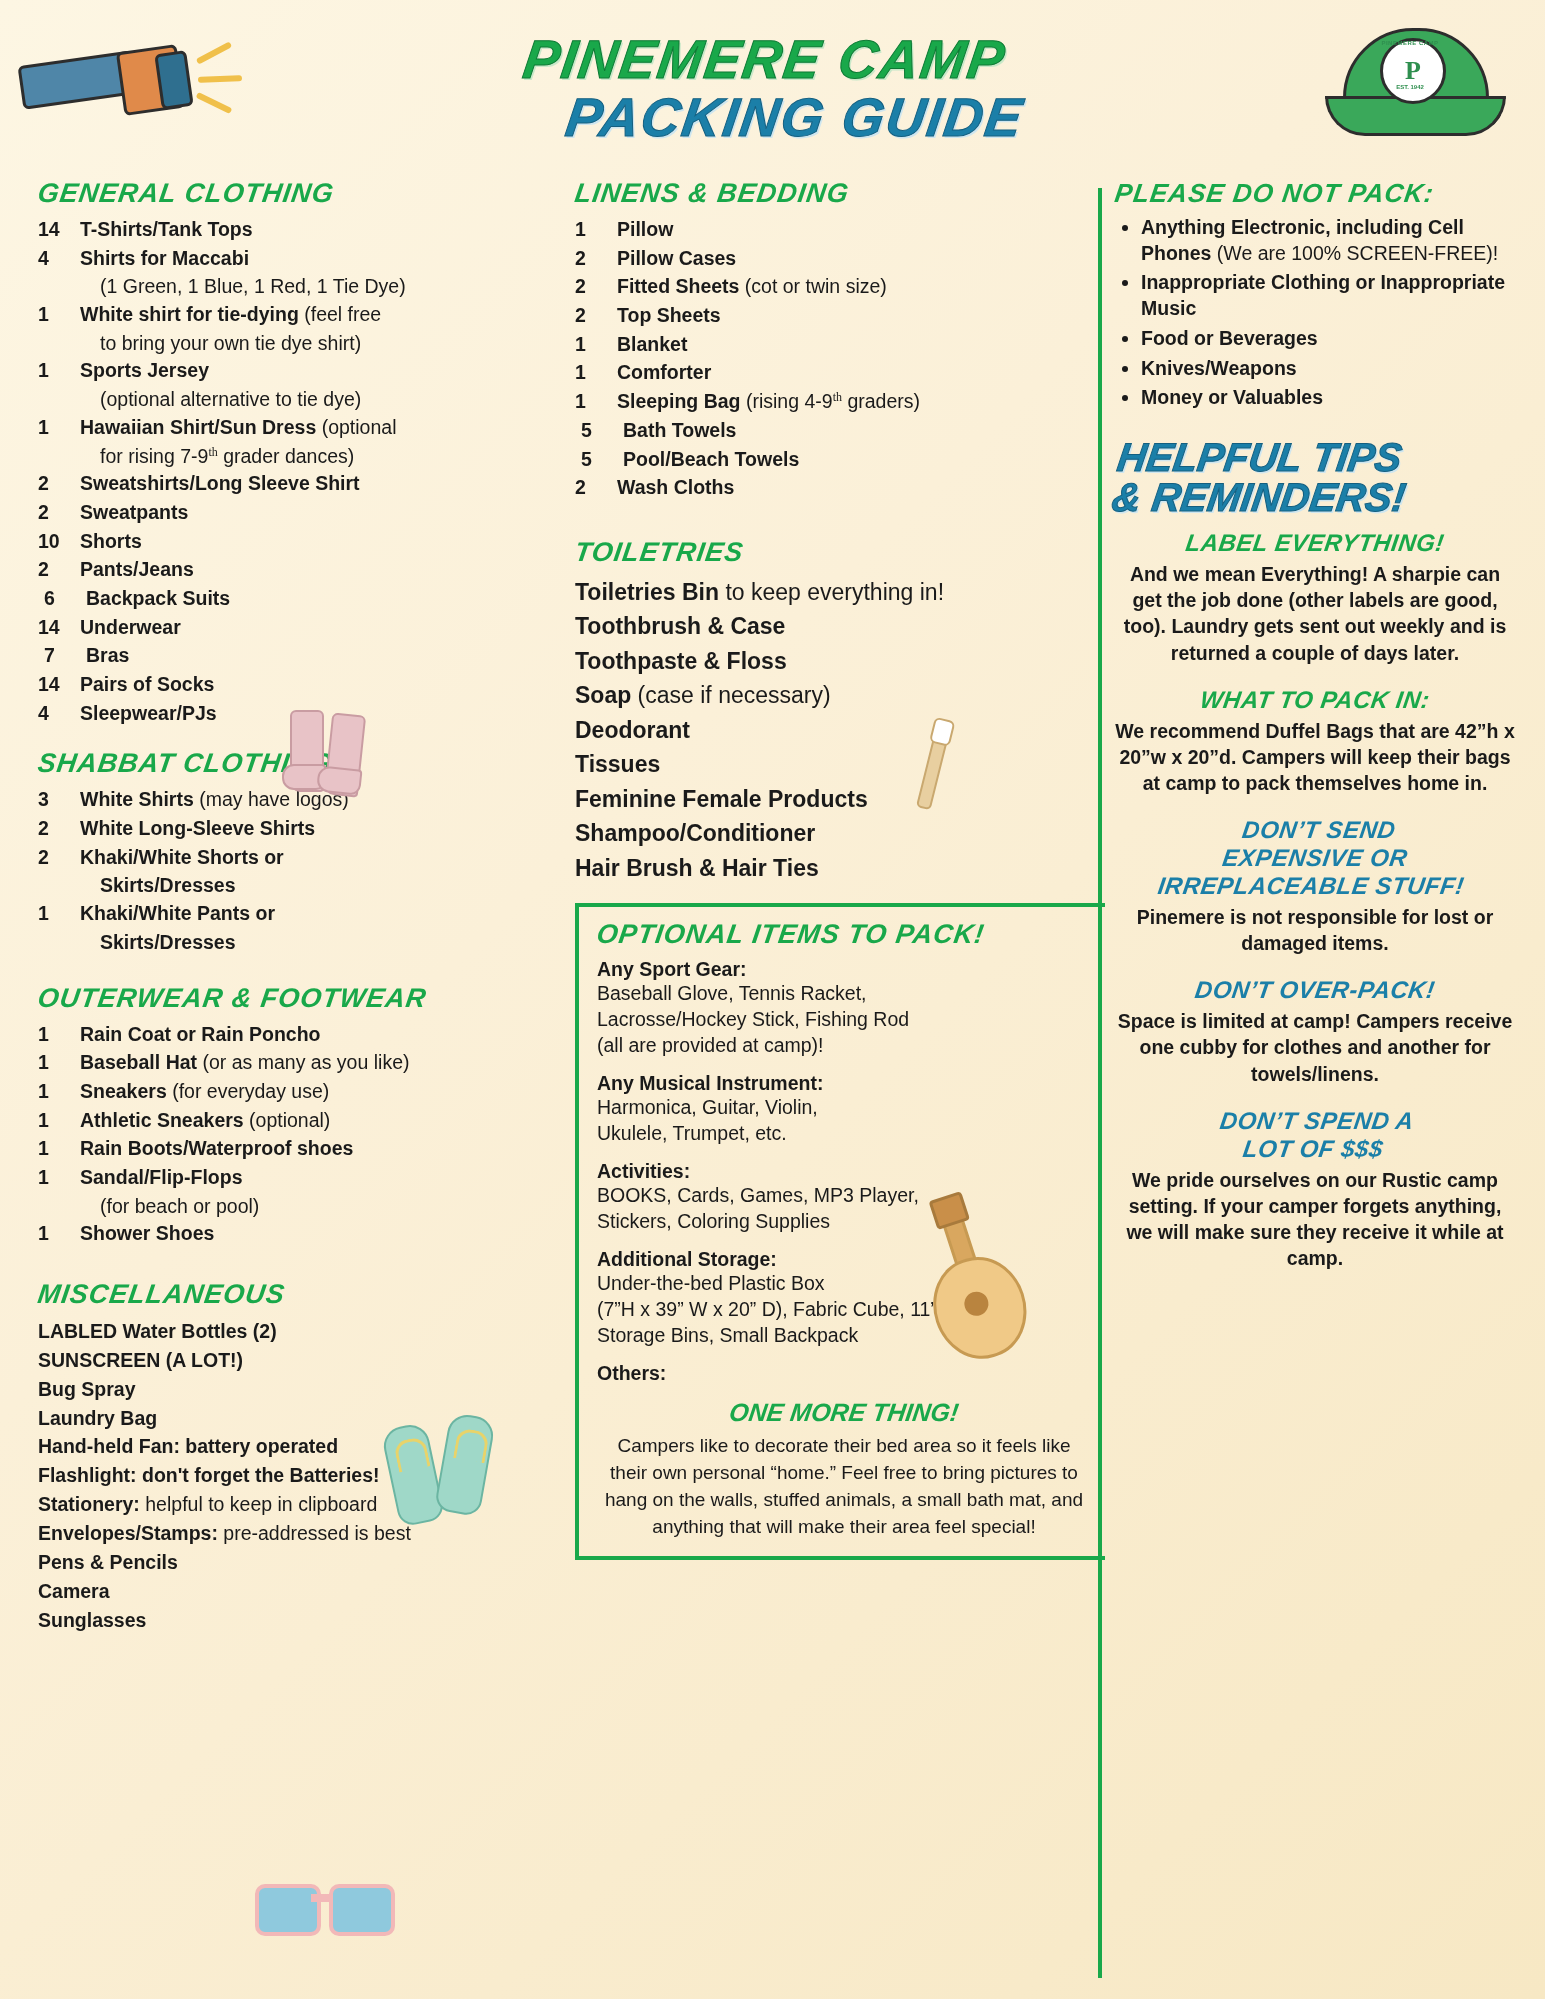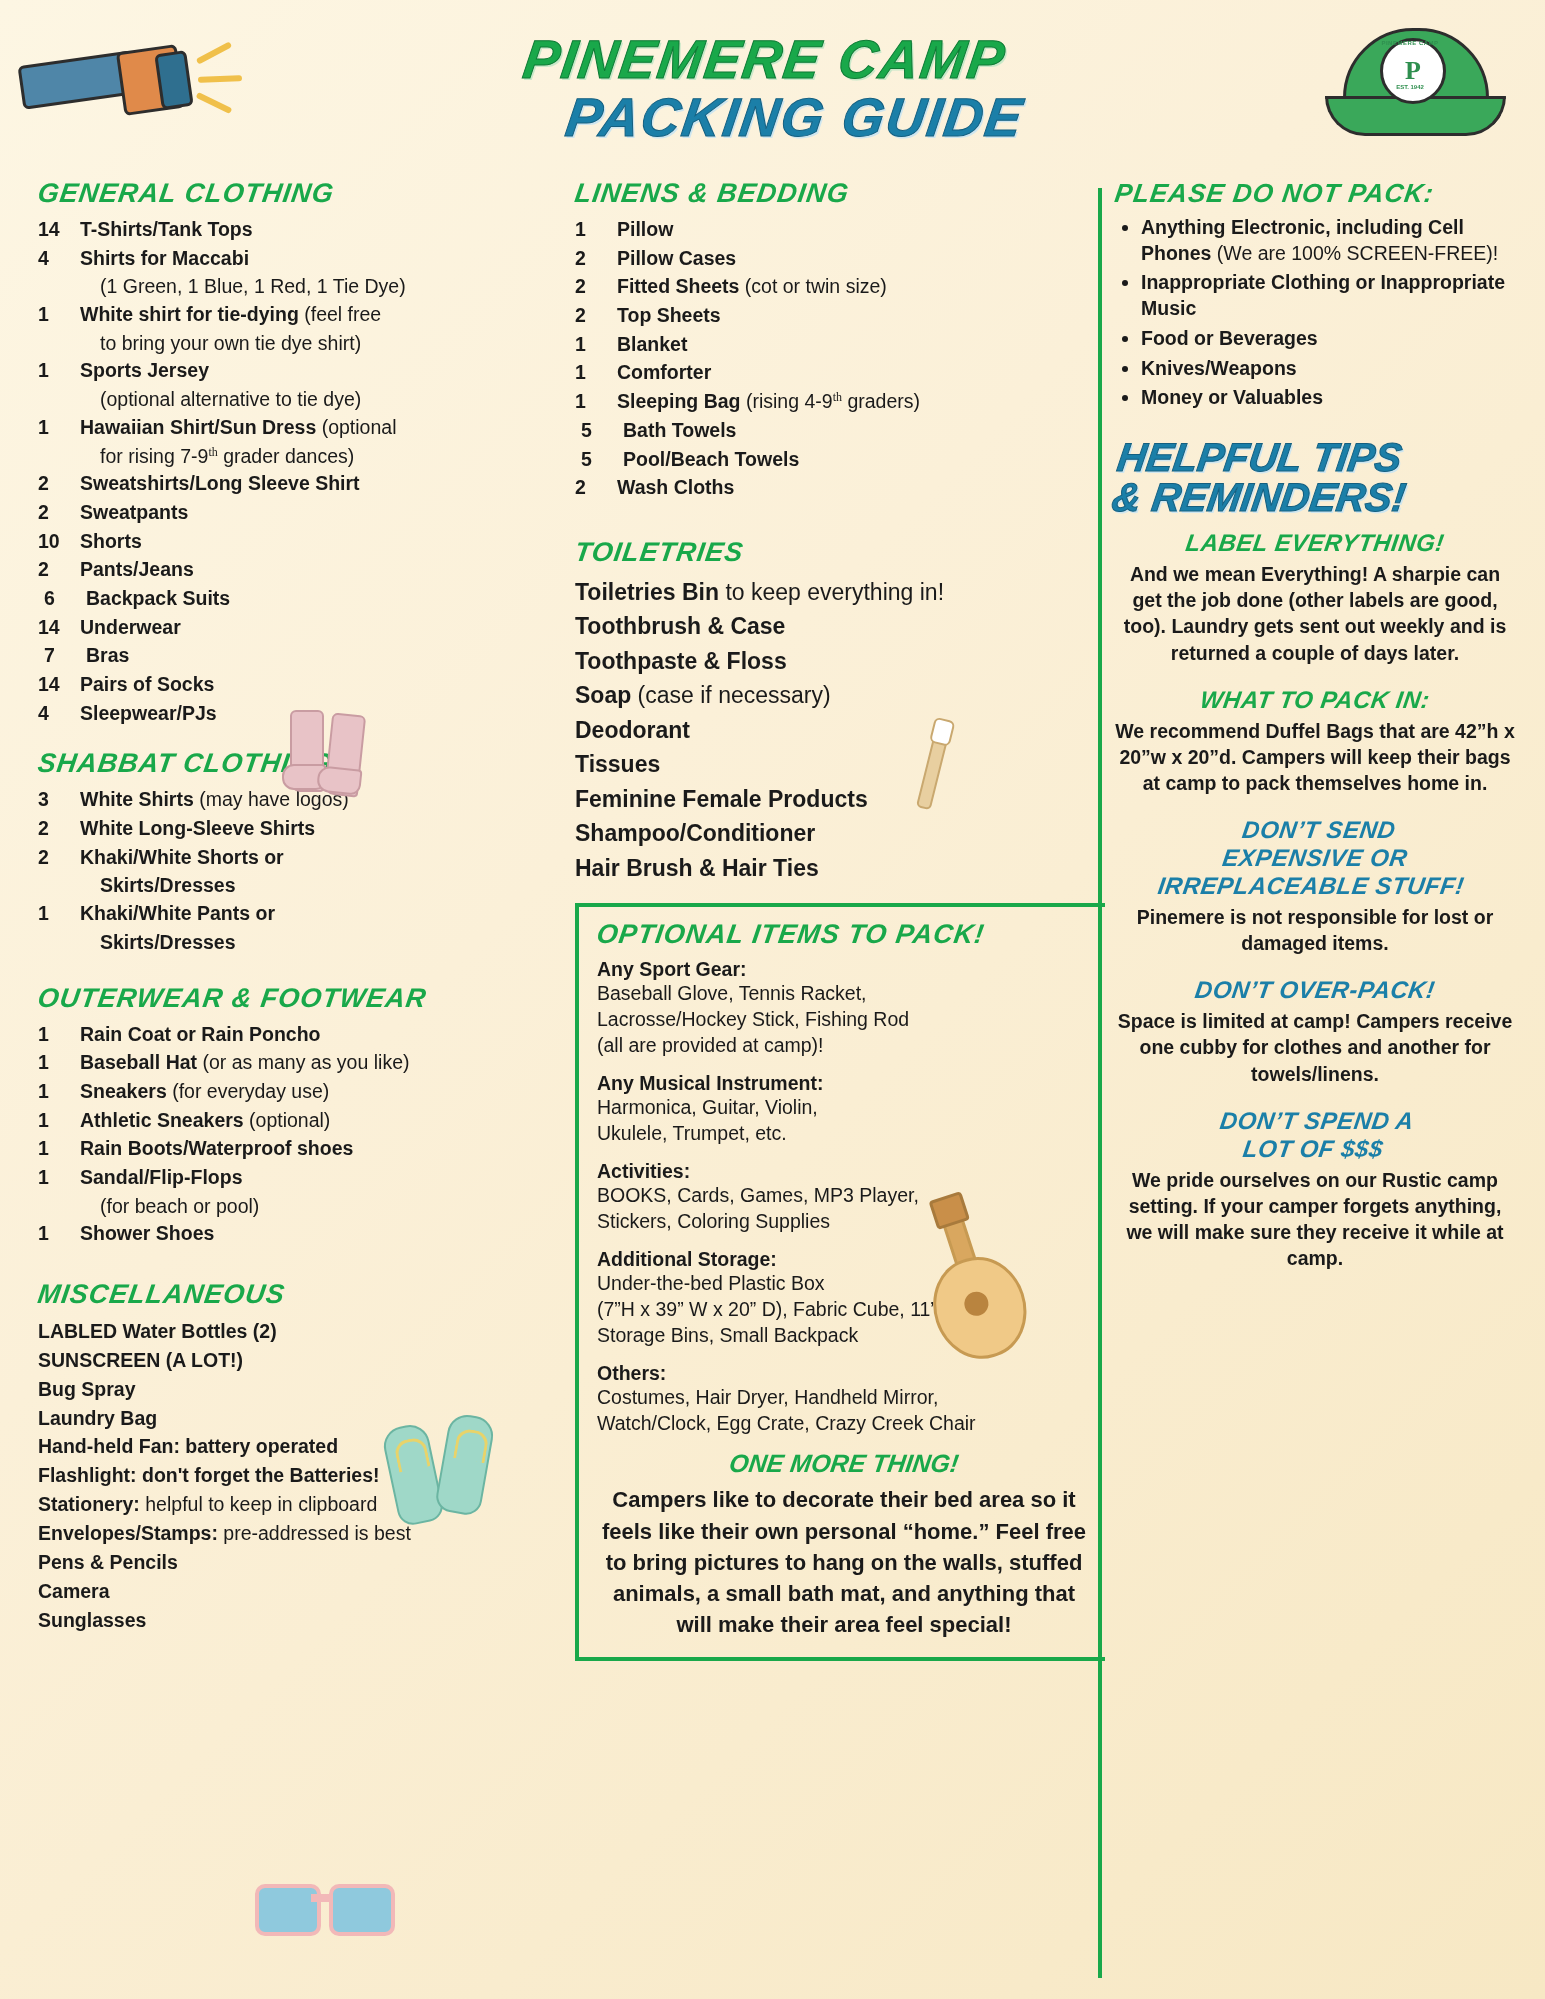--- a/index.html
+++ b/index.html
@@ -99,21 +99,21 @@
     font-size:27px;font-weight:bold;font-style:italic;color:#19a84a;
     transform:skewX(-8deg);letter-spacing:1px;margin-bottom:8px;
   }
   .opt-group{margin-bottom:13px;}
   .opt-head{font-weight:bold;font-size:19.5px;}
   .opt-body{font-size:19.5px;line-height:1.33;}
   .one-more-title{
     text-align:center;font-size:25px;font-weight:bold;font-style:italic;
     color:#19a84a;transform:skewX(-8deg);margin:8px 0 6px;
   }
-  .one-more-body{text-align:center;font-size:22px;font-weight:bold;line-height:1.42;}
+  .one-more-body{text-align:center;font-size:19px;font-weight:normal;line-height:1.42;}
 
   
   .right-rule{position:absolute;left:1098px;top:188px;width:4px;height:1790px;background:#19a84a;}
   .dnp-title{
     font-size:26px;font-weight:bold;font-style:italic;color:#19a84a;
     transform:skewX(-8deg);letter-spacing:1px;margin:0 0 6px 0;
   }
   ul.bullets{margin:0;padding-left:26px;}
   ul.bullets li{font-size:19.5px;line-height:1.32;font-weight:bold;margin-bottom:4px;}
   ul.bullets li .norm{font-weight:normal;}
@@ -415,22 +415,20 @@
 Stickers, Coloring Supplies</div>
         </div>
         <div class="opt-group">
           <div class="opt-head">Additional Storage:</div>
           <div class="opt-body" style="white-space:pre-line">Under-the-bed Plastic Box
 (7”H x 39” W x 20” D), Fabric Cube, 11”
 Storage Bins, Small Backpack</div>
         </div>
         <div class="opt-group">
           <div class="opt-head">Others:</div>
-          <div class="opt-body" style="white-space:pre-line">Costumes, Hair Dryer, Handheld Mirror,
-Watch/Clock, Egg Crate, Crazy Creek Chair</div>
         </div>
 
         <div class="one-more-title">ONE MORE THING!</div>
         <div class="one-more-body">Campers like to decorate their bed area so it feels like their own personal “home.” Feel free to bring pictures to hang on the walls, stuffed animals, a small bath mat, and anything that will make their area feel special!</div>
       </div>
     </div>
 
     <div class="col col3">
       <h2 class="dnp-title">PLEASE DO NOT PACK:</h2>
       <ul class="bullets">

